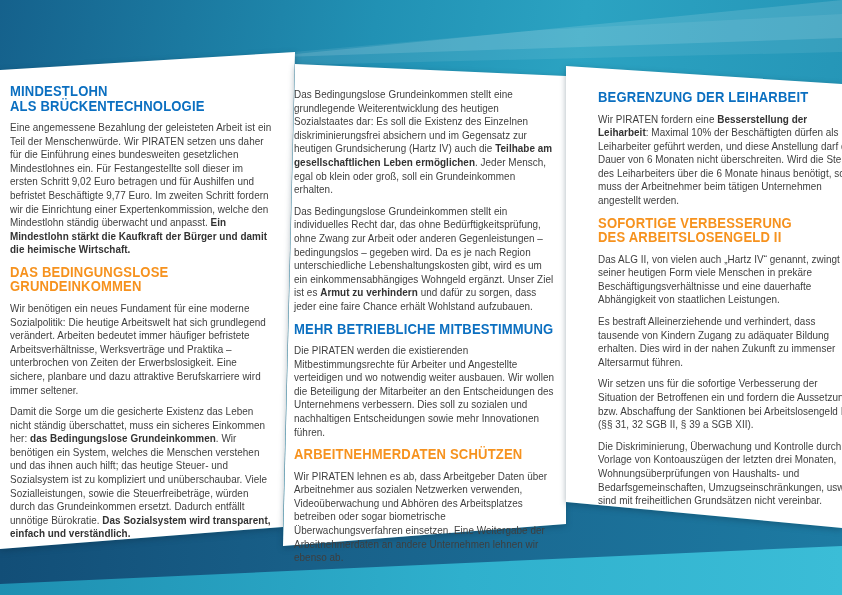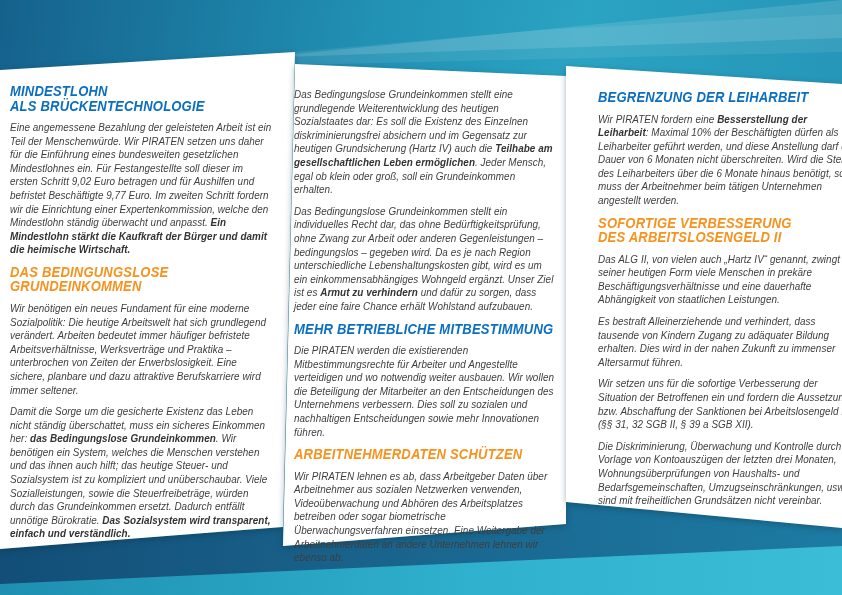--- a/index.html
+++ b/index.html
@@ -1,21 +1,20 @@
 <!DOCTYPE html>
 <html lang="de" style="--heading-blue: #0b6fc0; --heading-orange: #f6921e;"><head>
 <meta charset="utf-8">
 <style>
   html,body{margin:0;padding:0;}
   .page{
     position:relative;
     width:842px;height:595px;
     overflow:hidden;
     font-family:"Liberation Sans","DejaVu Sans",sans-serif;
-    font-style:italic;
   }
   
   .bg-base{
     position:absolute;inset:0;z-index:1;
     background:linear-gradient(100deg,#15618c 0%,#2191b4 40%,#2ba3c2 62%,#2492b4 100%);
   }
   .bg-wedge1{
     position:absolute;inset:0;z-index:2;
     background:rgba(255,255,255,0.13);
     clip-path:polygon(255px 58px,842px 0px,842px 38px);

